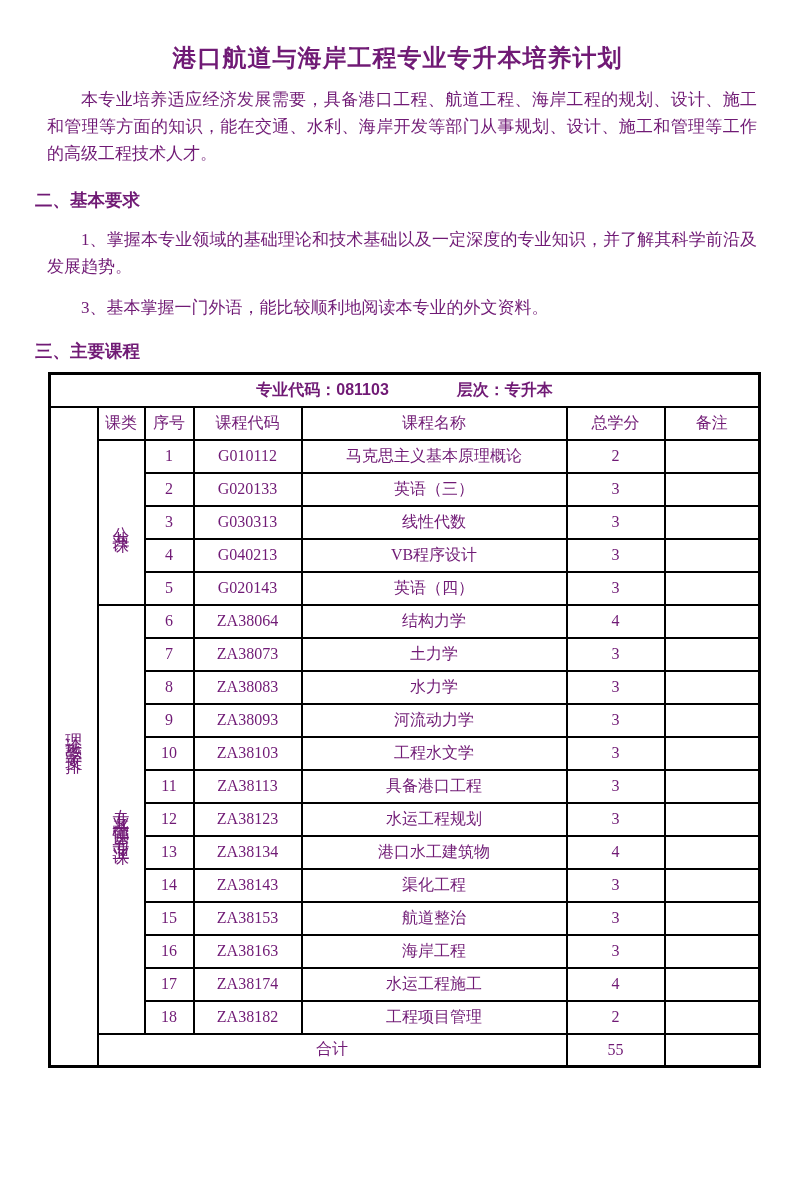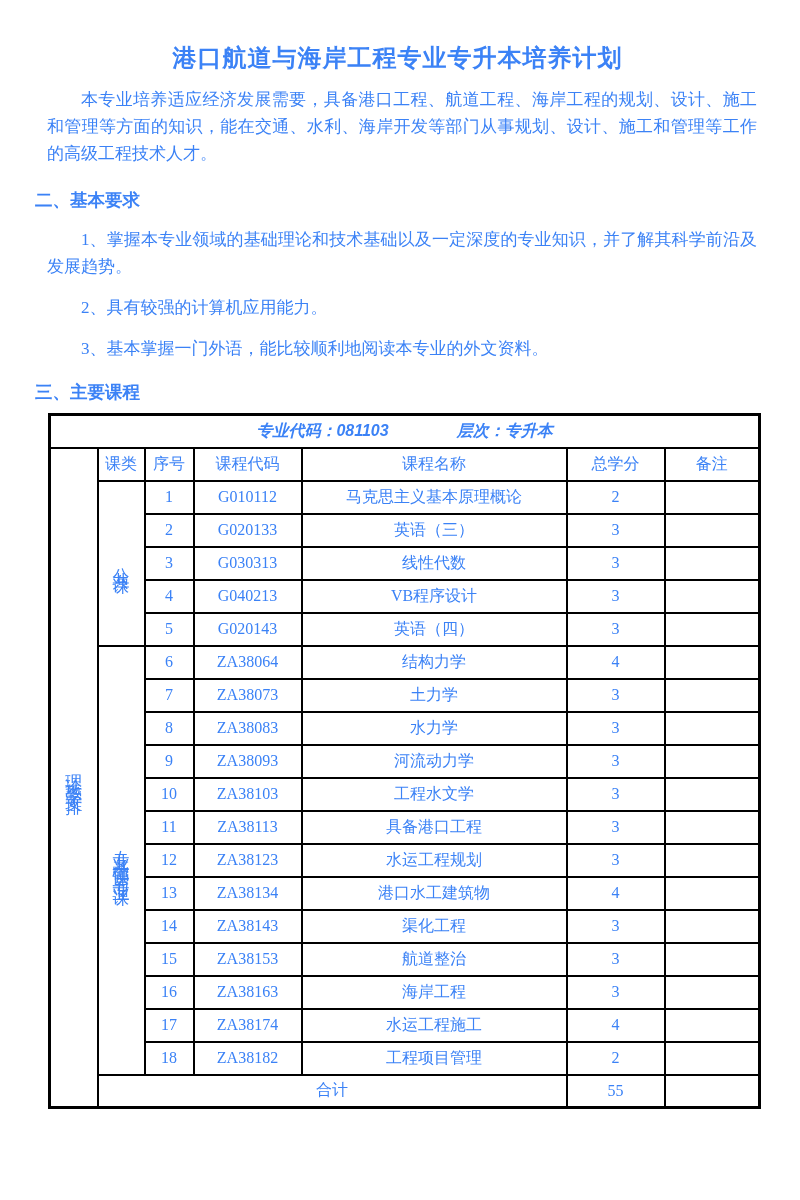--- a/index.html
+++ b/index.html
@@ -2,21 +2,21 @@
 <html><head>
 <meta charset="utf-8">
 <style>
   * { box-sizing: border-box; }
   html, body { margin: 0; padding: 0; background: #ffffff; }
   .page {
     position: relative;
     width: 800px;
     height: 1200px;
     background: #ffffff;
-    color: #3b82f6;
+    color: #701a75;
     overflow: hidden;
     font-family: "Liberation Serif", "DejaVu Serif", serif;
   }
   .content {
     padding: 42px 40px 0 35px;
   }
   .doc-title {
     font-family: "Liberation Sans", "DejaVu Sans", sans-serif;
     font-weight: bold;
     font-size: 24px;
@@ -61,21 +61,20 @@
     overflow: hidden;
     white-space: nowrap;
   }
   td.meta-cell {
     font-family: "Liberation Sans", "DejaVu Sans", sans-serif;
     font-weight: bold;
     font-size: 17px;
     text-align: left;
     padding: 4px 7px;
     height: 34px;
-    font-style: italic;
   }
   .meta-level { margin-left: 68px; }
   td.name-cell {
     text-align: left;
     padding-left: 5px;
     border-radius: 13px;
   }
   .vtext {
     display: inline-block;
     writing-mode: vertical-rl;
@@ -90,21 +89,20 @@
 
 <div class="page">
   <div class="content">
 
     <div class="doc-title">港口航道与海岸工程专业专升本培养计划</div>
 
     <p class="para p-first">本专业培养适应经济发展需要，具备港口工程、航道工程、海岸工程的规划、设计、施工和管理等方面的知识，能在交通、水利、海岸开发等部门从事规划、设计、施工和管理等工作的高级工程技术人才。</p>
 
     <div class="section-heading h2">二、基本要求</div>
     <p class="para p-item">1、掌握本专业领域的基础理论和技术基础以及一定深度的专业知识，并了解其科学前沿及发展趋势。</p>
-    <p class="para p-item">2、具有较强的计算机应用能力。</p>
     <p class="para p-item">3、基本掌握一门外语，能比较顺利地阅读本专业的外文资料。</p>
 
     <div class="section-heading h3">三、主要课程</div>
 
     <table class="courses">
       <colgroup>
         <col style="width:48px">
         <col style="width:47px">
         <col style="width:49px">
         <col style="width:108px">

